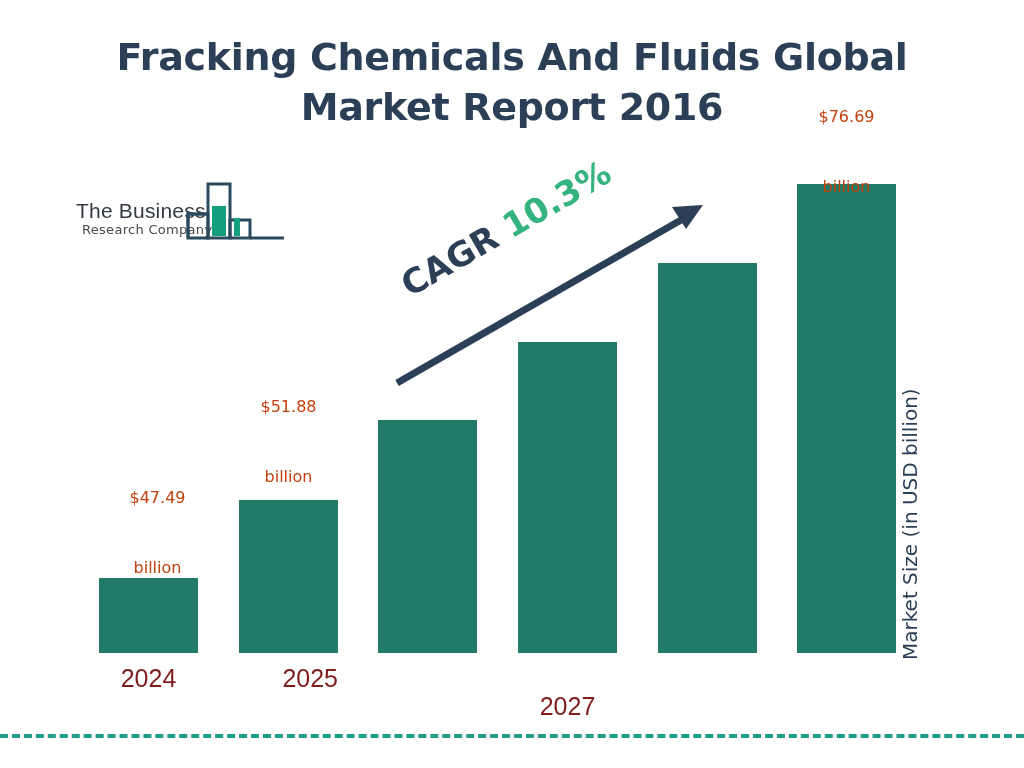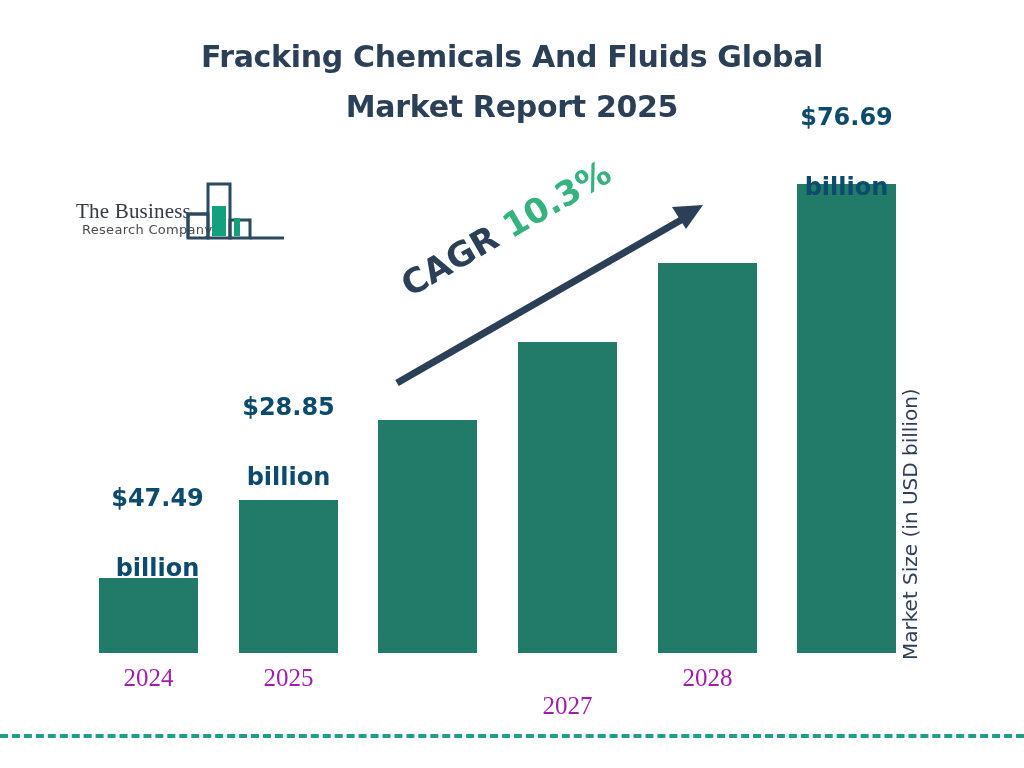--- a/index.html
+++ b/index.html
@@ -23,21 +23,21 @@
   
   .chart-title {
     position: absolute;
     left: 112px;
     top: 32px;
     width: 800px;
     text-align: center;
     color: #2b3f56;
     font-family: "DejaVu Sans", sans-serif;
     font-weight: bold;
-    font-size: 30px;
+    font-size: 38px;
     line-height: 50px;
     letter-spacing: -0.3px;
   }
   .chart-title .line {
     display: block;
     white-space: nowrap;
   }
 
   
   .logo {
@@ -48,21 +48,21 @@
     height: 70px;
   }
   .logo-text {
     position: absolute;
     left: 2px;
     top: 22px;
     color: #2b2b2b;
   }
   .logo-line1 {
     display: block;
-    font-family: Liberation Serif, serif;
+    font-family: Liberation Sans, sans-serif;
     font-size: 21px;
     line-height: 22px;
     color: #333a42;
     letter-spacing: 0.2px;
   }
   .logo-line2 {
     display: block;
     font-family: "DejaVu Sans", sans-serif;
     font-size: 13px;
     line-height: 16px;
@@ -83,38 +83,38 @@
     top: 0;
     width: 1024px;
     height: 768px;
   }
   .bar {
     position: absolute;
     background: #227a68;
   }
   .bar-label {
     position: absolute;
-    color: #0c4a6e;
-    font-family: "DejaVu Sans", sans-serif;
-    font-weight: bold;
-    font-size: 24px;
+    color: #c2410c;
+    font-family: "DejaVu Sans", sans-serif;
+    font-weight: normal;
+    font-size: 16px;
     line-height: 30px;
     text-align: center;
     white-space: nowrap;
   }
   .bar-label .val { display: block; }
   .bar-label .unit { display: block; margin-top: 40px; }
 
   .tick-label {
     position: absolute;
     top: 662px;
     width: 99px;
     text-align: center;
-    color: #a21caf;
-    font-family: Liberation Serif, serif;
+    color: #7f1d1d;
+    font-family: Liberation Sans, sans-serif;
     font-size: 25px;
     line-height: 32px;
   }
 
   
   .y-axis-title {
     position: absolute;
     left: 898px;
     top: 330px;
     width: 330px;
@@ -167,21 +167,21 @@
     border-top: 4px dashed #1f9e8c;
   }
 </style>
 </head>
 <body>
 
 <div id="stage">
 
   <div class="chart-title">
     <span class="line">Fracking Chemicals And Fluids Global</span>
-    <span class="line">Market Report 2025</span>
+    <span class="line">Market Report 2016</span>
   </div>
 
   <div class="logo">
     <div class="logo-text">
       <span class="logo-line1">The Business</span>
       <span class="logo-line2">Research Company</span>
     </div>
     <div class="logo-mark">
       <svg width="100" height="70" viewBox="0 0 100 70" xmlns="http://www.w3.org/2000/svg">
 
@@ -205,33 +205,32 @@
     <div class="bar" style="left:518px; top:342px; width:99px; height:311px;"></div>
     <div class="bar" style="left:658px; top:263px; width:99px; height:390px;"></div>
     <div class="bar" style="left:797px; top:184px; width:99px; height:469px;"></div>
 
     <div class="bar-label" style="left:108px; top:483px; width:99px;">
       <span class="val">$47.49</span>
       <span class="unit">billion</span>
     </div>
 
     <div class="bar-label" style="left:229px; top:392px; width:119px;">
-      <span class="val">$28.85</span>
+      <span class="val">$51.88</span>
       <span class="unit">billion</span>
     </div>
 
     <div class="bar-label" style="left:790px; top:102px; width:113px;">
       <span class="val">$76.69</span>
       <span class="unit">billion</span>
     </div>
 
     <div class="tick-label" style="left:99px;">2024</div>
-    <div class="tick-label" style="left:239px;">2025</div>
+    <div class="tick-label" style="left:239px;text-align:right;">2025</div>
     <div class="tick-label" style="left:518px;margin-top:28px;">2027</div>
-    <div class="tick-label" style="left:658px;">2028</div>
   </div>
 
   <div class="y-axis-title">
     <span class="y-axis-title-inner">Market Size (in USD billion)</span>
   </div>
 
   <div class="cagr-layer">
     <svg width="1024" height="768" viewBox="0 0 1024 768" xmlns="http://www.w3.org/2000/svg">
       <line x1="397" y1="383" x2="688" y2="216" stroke="#2b3f56" stroke-width="7" stroke-linecap="butt"></line>
       <polygon points="703,205 672,207 686,229" fill="#2b3f56"></polygon>

